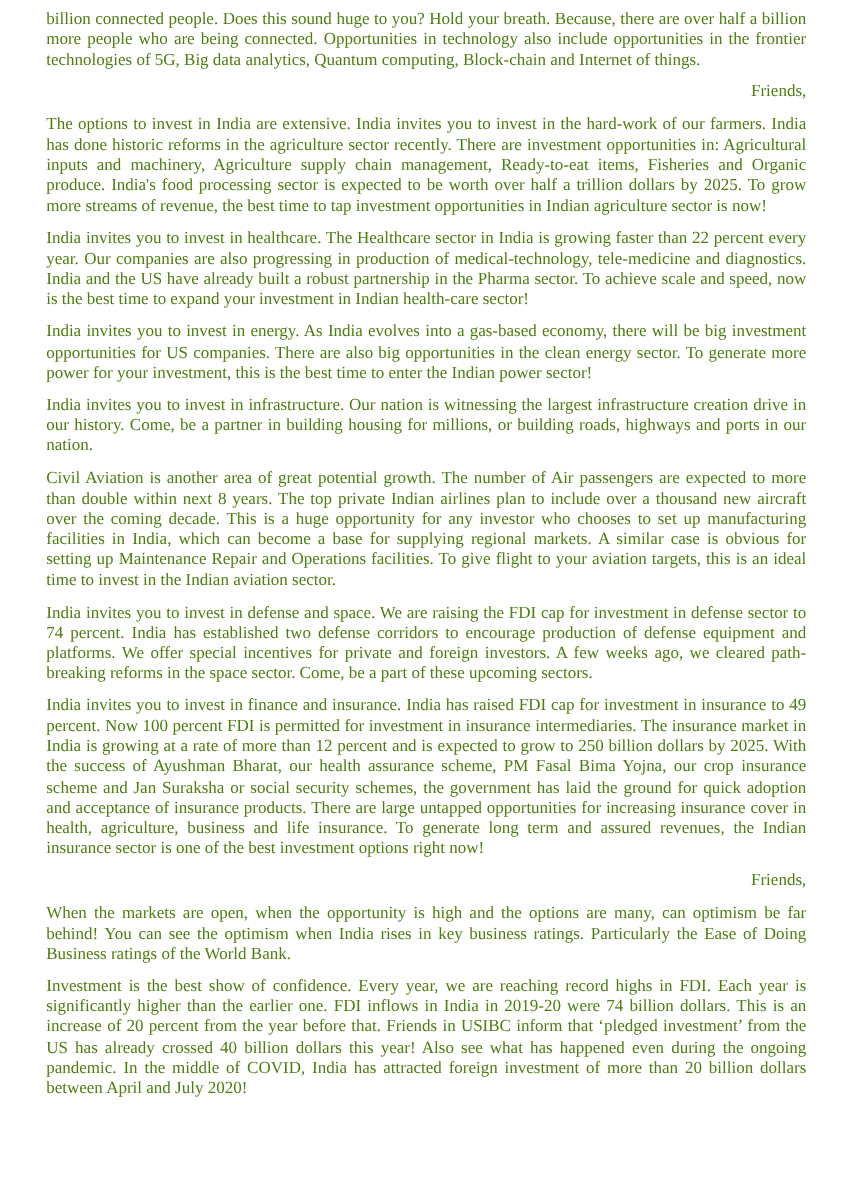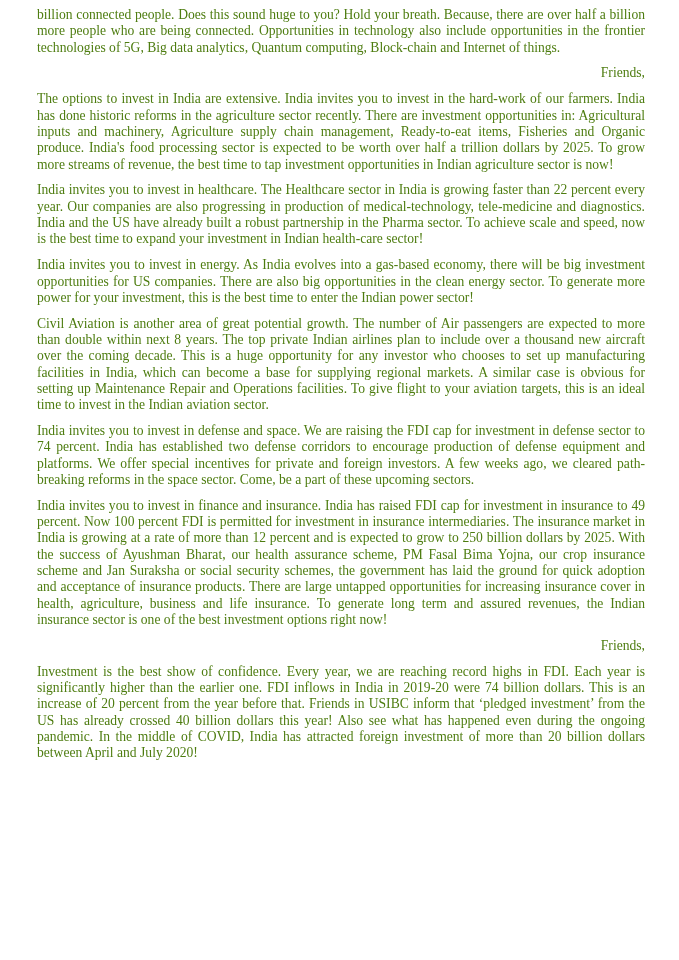--- a/index.html
+++ b/index.html
@@ -34,18 +34,20 @@
   </style>
 </head>
 <body>
 
 <div class="page">
   <p>billion connected people. Does this sound huge to you? Hold your breath. Because, there are over half a billion more people who are being connected. Opportunities in technology also include opportunities in the frontier technologies of 5G, Big data analytics, Quantum computing, Block-chain and Internet of things.</p>
   <p class="short">Friends,</p>
   <p>The options to invest in India are extensive. India invites you to invest in the hard-work of our farmers. India has done historic reforms in the agriculture sector recently. There are investment opportunities in: Agricultural inputs and machinery, Agriculture supply chain management, Ready-to-eat items, Fisheries and Organic produce. India's food processing sector is expected to be worth over half a trillion dollars by 2025. To grow more streams of revenue, the best time to tap investment opportunities in Indian agriculture sector is now!</p>
   <p>India invites you to invest in healthcare. The Healthcare sector in India is growing faster than 22 percent every year. Our companies are also progressing in production of medical-technology, tele-medicine and diagnostics. India and the US have already built a robust partnership in the Pharma sector. To achieve scale and speed, now is the best time to expand your investment in Indian health-care sector!</p>
   <p>India invites you to invest in energy. As India evolves into a gas-based economy, there will be big investment opportunities for US companies. There are also big opportunities in the clean energy sector. To generate more power for your investment, this is the best time to enter the Indian power sector!</p>
+  <p>India invites you to invest in infrastructure. Our nation is witnessing the largest infrastructure creation drive in our history. Come, be a partner in building housing for millions, or building roads, highways and ports in our nation.</p>
   <p>Civil Aviation is another area of great potential growth. The number of Air passengers are expected to more than double within next 8 years. The top private Indian airlines plan to include over a thousand new aircraft over the coming decade. This is a huge opportunity for any investor who chooses to set up manufacturing facilities in India, which can become a base for supplying regional markets. A similar case is obvious for setting up Maintenance Repair and Operations facilities. To give flight to your aviation targets, this is an ideal time to invest in the Indian aviation sector.</p>
   <p>India invites you to invest in defense and space. We are raising the FDI cap for investment in defense sector to 74 percent. India has established two defense corridors to encourage production of defense equipment and platforms. We offer special incentives for private and foreign investors.  A few weeks ago, we cleared path-breaking reforms in the space sector. Come, be a part of these upcoming sectors.</p>
   <p>India invites you to invest in finance and insurance. India has raised FDI cap for investment in insurance to 49 percent. Now 100 percent FDI is permitted for investment in insurance intermediaries. The insurance market in India is growing at a rate of more than 12 percent and is expected to grow to 250 billion dollars by 2025. With the success of Ayushman Bharat, our health assurance scheme, PM Fasal Bima Yojna, our crop insurance scheme and Jan Suraksha or social security schemes, the government has laid the ground for quick adoption and acceptance of insurance products. There are large untapped opportunities for increasing insurance cover in health, agriculture, business and life insurance. To generate long term and assured revenues, the Indian insurance sector is one of the best investment options right now!</p>
   <p class="short">Friends,</p>
+  <p>When the markets are open, when the opportunity is high and the options are many, can optimism be far behind! You can see the optimism when India rises in key business ratings. Particularly the Ease of Doing Business ratings of the World Bank.</p>
   <p>Investment is the best show of confidence. Every year, we are reaching record highs in FDI. Each year is significantly higher than the earlier one. FDI inflows in India in 2019-20 were 74 billion dollars. This is an increase of 20 percent from the year before that. Friends in USIBC inform that ‘pledged investment’ from the US has already crossed 40 billion dollars this year! Also see what has happened even during the ongoing pandemic. In the middle of COVID, India has attracted foreign investment of more than 20 billion dollars between April and July 2020!</p>
 </div>
 
 </body></html>

